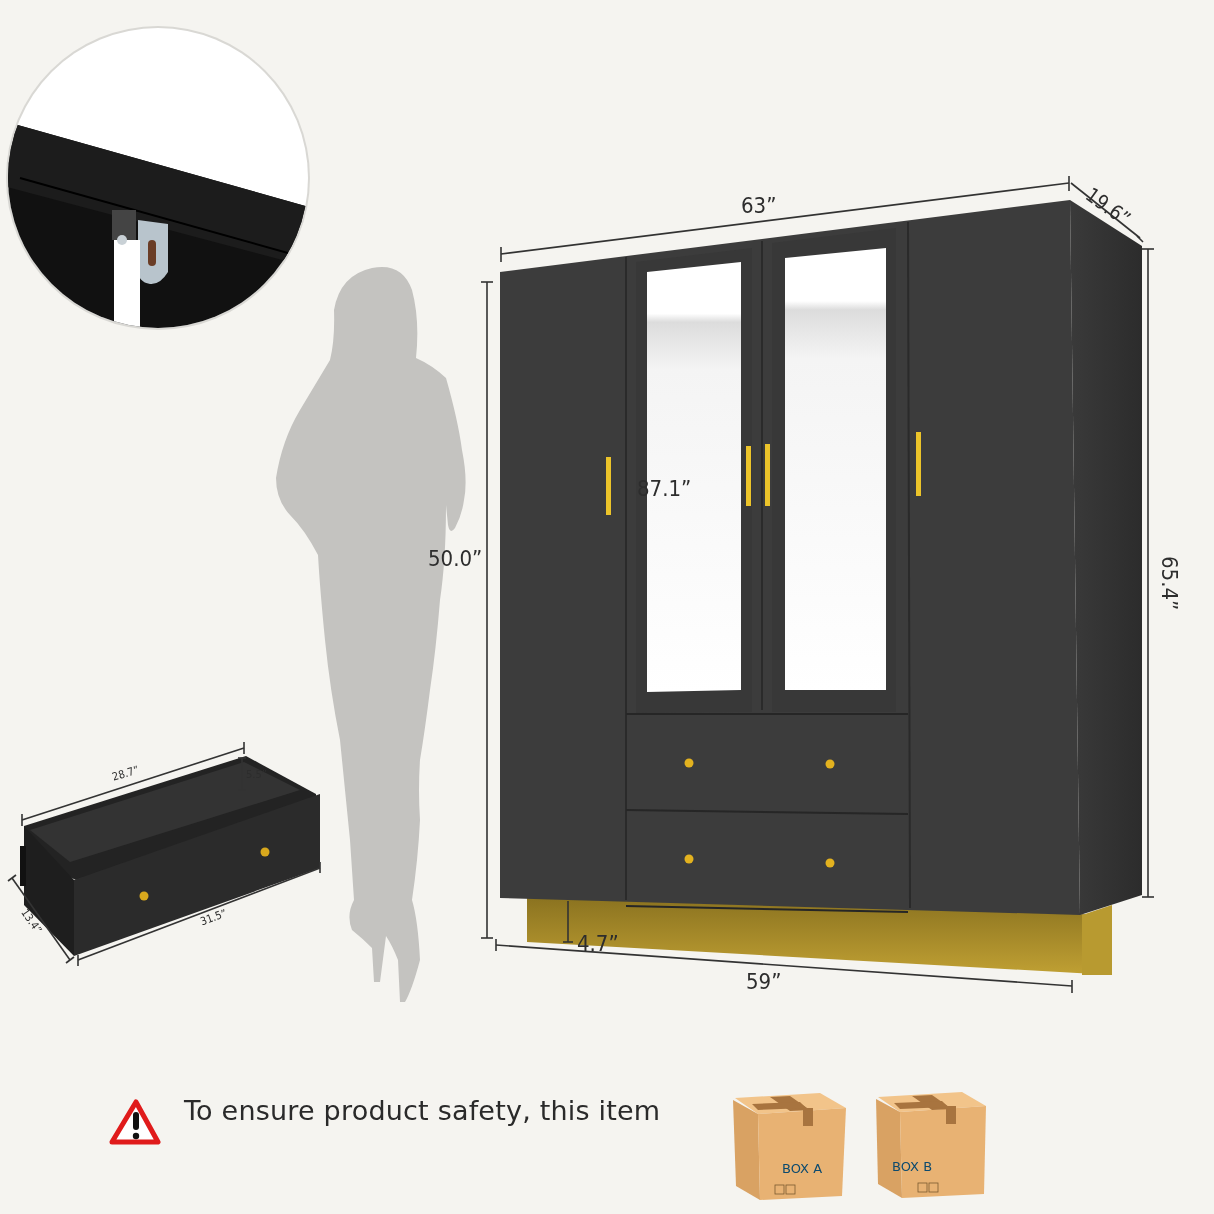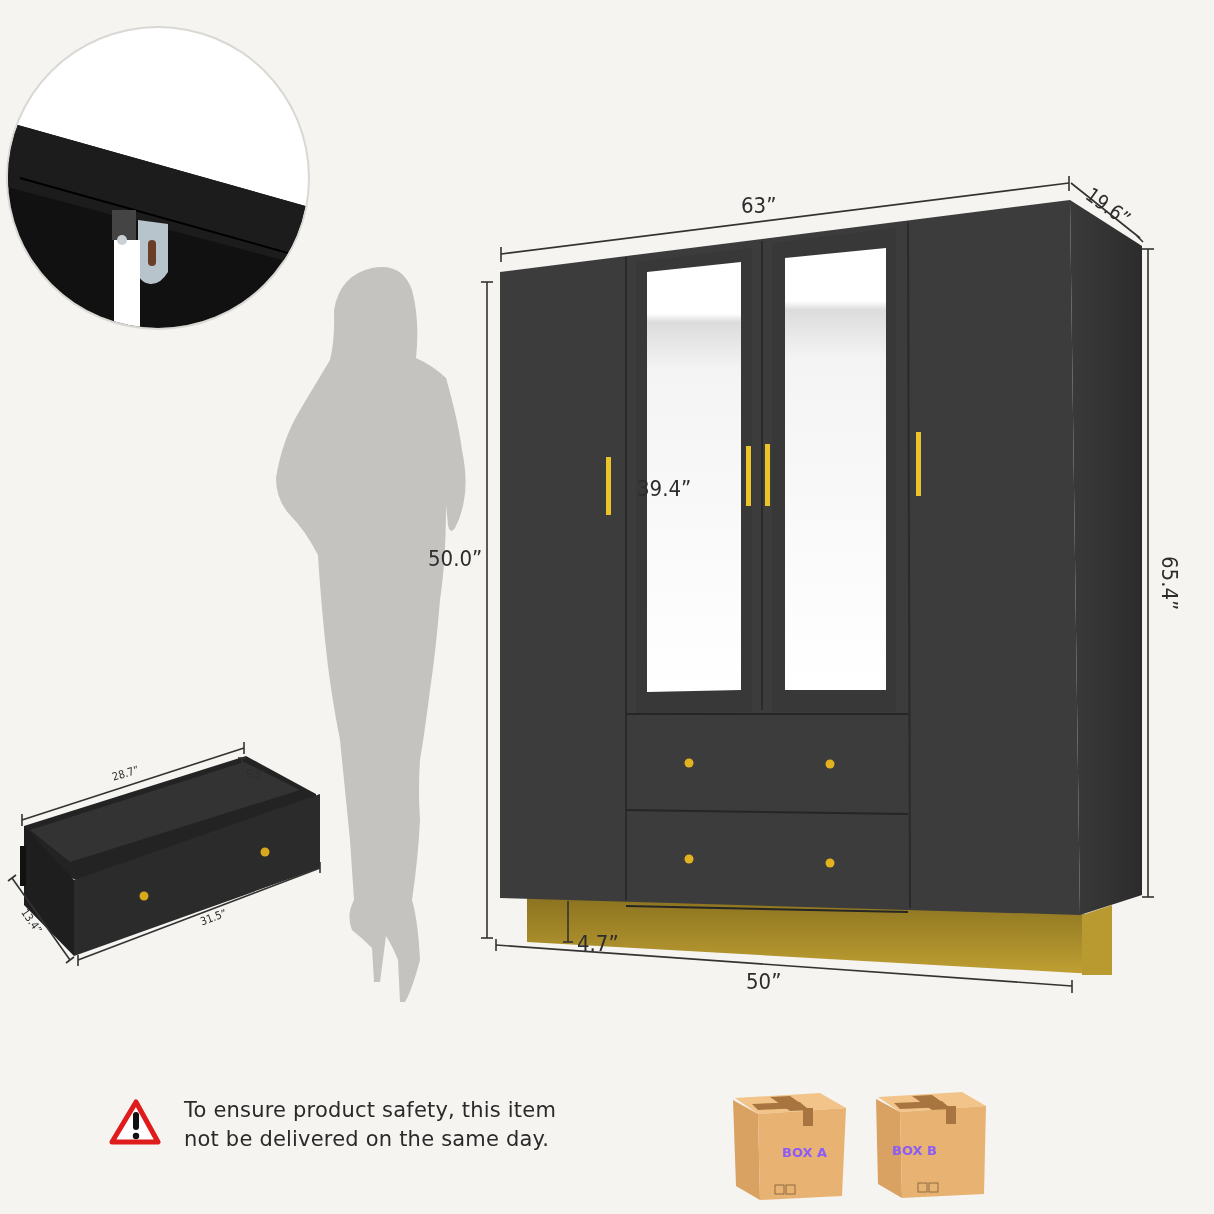--- a/index.html
+++ b/index.html
@@ -15,28 +15,28 @@
     position: absolute;
     font-family: "DejaVu Sans Condensed", "DejaVu Sans", sans-serif;
     color: #2d2d2d;
     white-space: nowrap;
     line-height: 1;
   }
   .dim-lg { font-size: 22px; }
   .dim-sm { font-size: 11px; }
   .notice {
     position: absolute; left: 184px; top: 1096px;
-    font-size: 21px; line-height: 29px; color: #2a2a2a;
+    font-size: 27px; line-height: 29px; color: #2a2a2a;
     letter-spacing: 0.2px;
   }
   .notice div { white-space: nowrap; }
   .box-label {
     position: absolute;
     font-family: "DejaVu Sans", sans-serif;
-    font-weight: bold; font-size: 13px; color: #8b5cf6;
+    font-weight: normal; font-size: 13px; color: #0c4a6e; margin-top: 16px;
   }
 </style>
 </head>
 <body>
 
 <svg class="scene" width="1214" height="1214" viewBox="0 0 1214 1214">
   <defs>
     <clipPath id="circleClip">
         <circle cx="158" cy="178" r="150"></circle>
       </clipPath>
@@ -190,28 +190,27 @@
     <rect x="786" y="1185" width="9" height="9"></rect>
     <rect x="918" y="1183" width="9" height="9"></rect>
     <rect x="929" y="1183" width="9" height="9"></rect>
   </g>
 </svg>
 
 <div class="dim-label dim-lg" style="left:727px; top:195px;margin-left:14px;">63”</div>
 <div class="dim-label dim-lg" style="left:1094px; top:184px; transform:rotate(36deg); transform-origin:left top; font-size:20px;">19.6”</div>
 <div class="dim-label dim-lg" style="left:428px; top:548px;">50.0”</div>
 <div class="dim-label dim-lg" style="left:1180px; top:556px; transform:rotate(90deg); transform-origin:left top;">65.4”</div>
-<div class="dim-label dim-lg" style="left:637px; top:478px;">39.4”</div>
+<div class="dim-label dim-lg" style="left:637px; top:478px;">87.1”</div>
 <div class="dim-label dim-lg" style="left:577px; top:913px;margin-top:20px;">4.7”</div>
-<div class="dim-label dim-lg" style="left:746px; top:971px;">50”</div>
+<div class="dim-label dim-lg" style="left:746px; top:971px;">59”</div>
 
 <div class="dim-label dim-sm" style="left:112px; top:768px; transform:rotate(-17deg);">28.7”</div>
 <div class="dim-label dim-sm" style="left:246px; top:769px;">5.5”</div>
 <div class="dim-label dim-sm" style="left:200px; top:912px; transform:rotate(-20deg);">31.5”</div>
 <div class="dim-label dim-sm" style="left:28px; top:907px; transform:rotate(55deg); transform-origin:left top;">13.4”</div>
 
 <div class="notice">
   <div>To ensure product safety, this item</div>
-  <div>not be delivered on the same day.</div>
 </div>
 
 <div class="box-label" style="left:782px; top:1145px;">BOX A</div>
 <div class="box-label" style="left:892px; top:1143px;">BOX B</div>
 
 </body></html>

